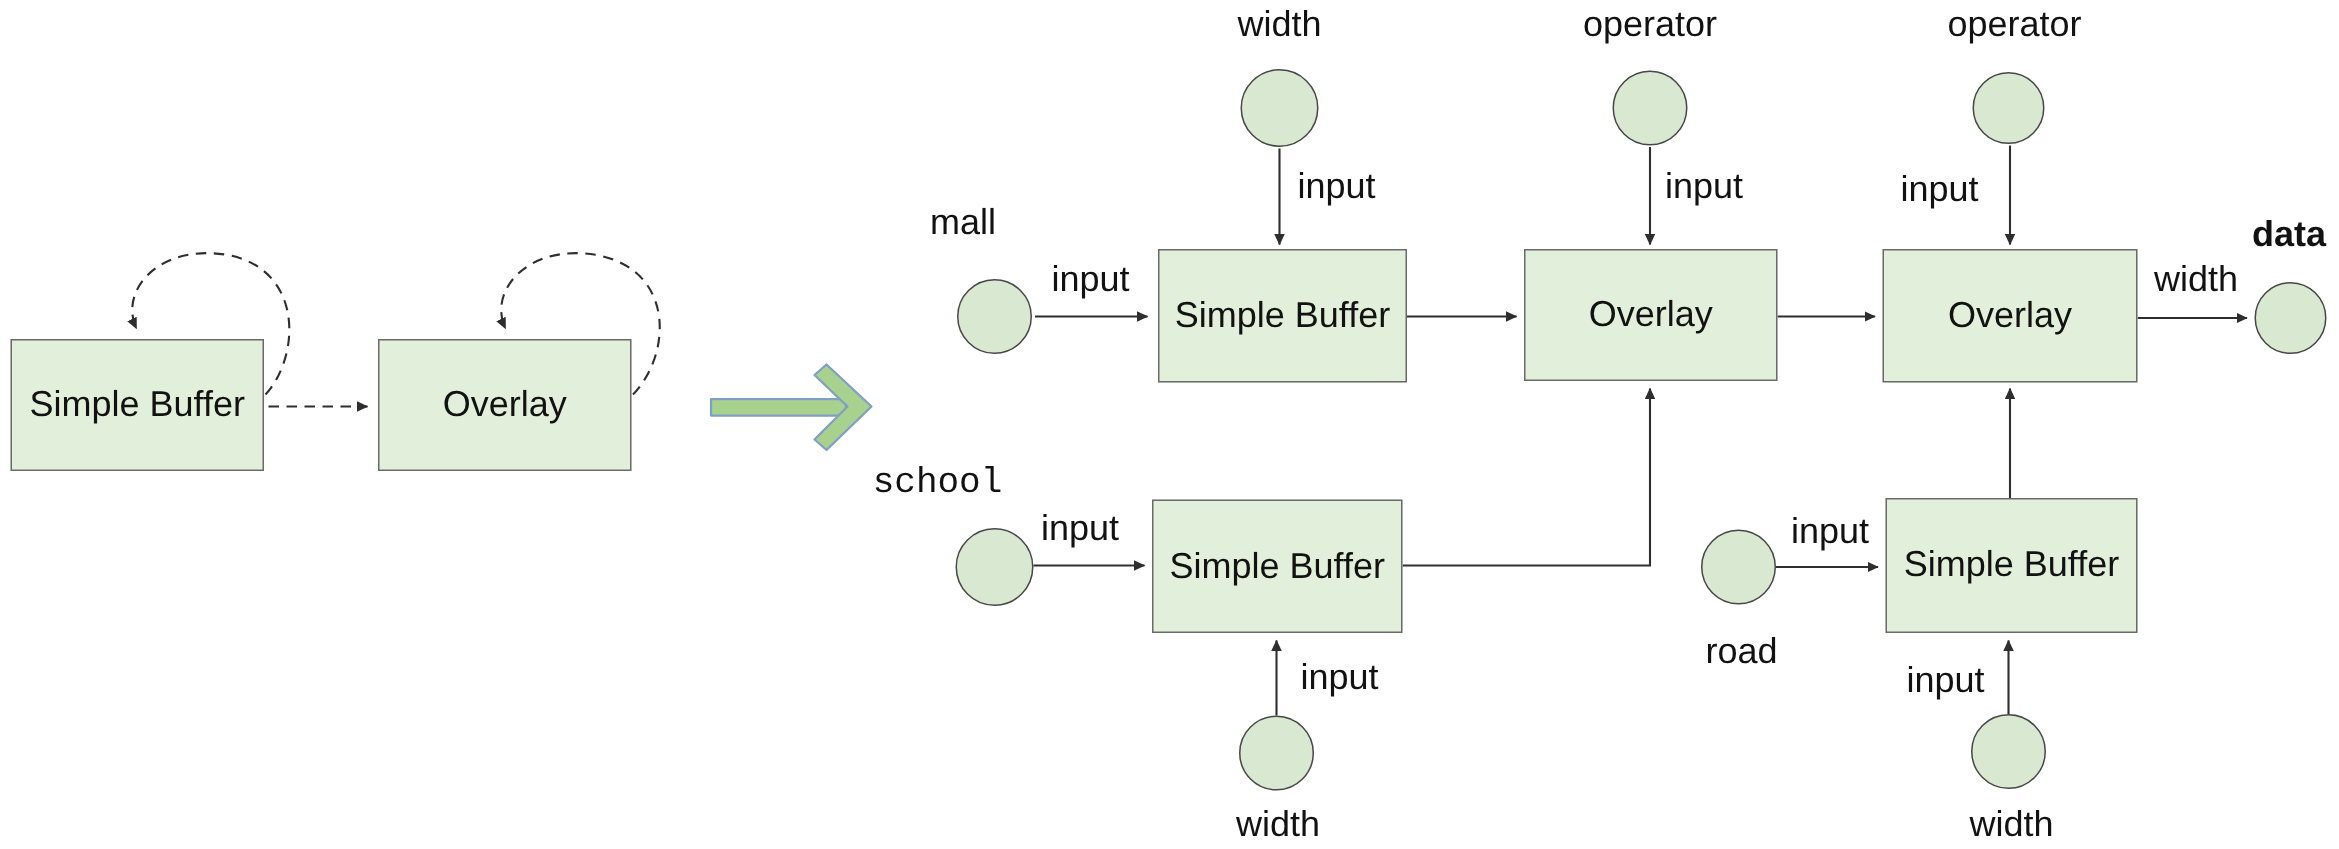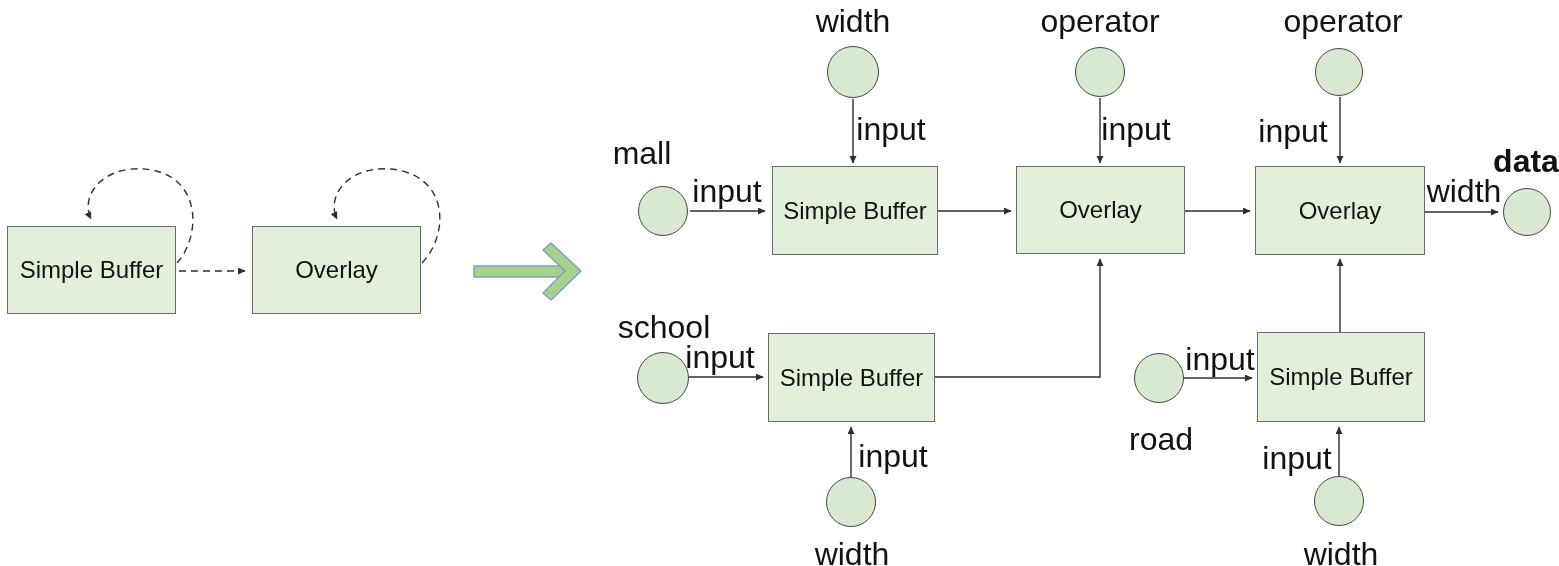--- a/index.html
+++ b/index.html
@@ -17,21 +17,21 @@
     position:absolute;background:var(--box-fill);border:1px solid var(--box-border);
     display:flex;align-items:center;justify-content:center;
     font-size:24px;color:var(--text-color);white-space:nowrap;
   }
   .circle{
     position:absolute;border-radius:50%;
     background:var(--circle-fill);border:1px solid var(--circle-border);
   }
   .lbl{
     position:absolute;transform:translateX(-50%);
-    font-size:32px;line-height:1.1;color:var(--text-color);white-space:nowrap;
+    font-size:24px;line-height:1.1;color:var(--text-color);white-space:nowrap;
   }
   .edge{stroke:var(--line-color);stroke-width:1.4;fill:none;}
   .edge.dashed{stroke-dasharray:7 5;}
   .marker-head{fill:var(--line-color);}
   .ta-shape{fill:var(--transform-arrow-fill);stroke:var(--transform-arrow-border);stroke-width:1.5;stroke-linejoin:round;}
 </style>
 </head>
 <body>
 
 <div class="stage">
@@ -84,21 +84,21 @@
   <div class="circle" style="left:637px;top:352px;width:52px;height:52px;"></div>
   <div class="circle" style="left:826px;top:477px;width:50px;height:50px;"></div>
   <div class="circle" style="left:1134px;top:353px;width:50px;height:50px;"></div>
   <div class="circle" style="left:1314px;top:476px;width:50px;height:50px;"></div>
 
   <div class="lbl" style="left:642px;top:136px;">mall</div>
   <div class="lbl" style="left:853px;top:4px;">width</div>
   <div class="lbl" style="left:1100px;top:4px;">operator</div>
   <div class="lbl" style="left:1343px;top:4px;">operator</div>
   <div class="lbl" style="left:1526px;top:144px;font-weight:bold;">data</div>
-  <div class="lbl" style="left:664px;top:310px;">school</div>
+  <div class="lbl" style="left:625px;top:310px;font-family:Liberation Mono, monospace;">school</div>
   <div class="lbl" style="left:1161px;top:422px;">road</div>
   <div class="lbl" style="left:852px;top:537px;">width</div>
   <div class="lbl" style="left:1341px;top:537px;">width</div>
 
   <div class="lbl" style="left:727px;top:174px;">input</div>
   <div class="lbl" style="left:891px;top:112px;">input</div>
   <div class="lbl" style="left:1136px;top:112px;">input</div>
   <div class="lbl" style="left:1293px;top:114px;">input</div>
   <div class="lbl" style="left:720px;top:340px;">input</div>
   <div class="lbl" style="left:1220px;top:342px;">input</div>

